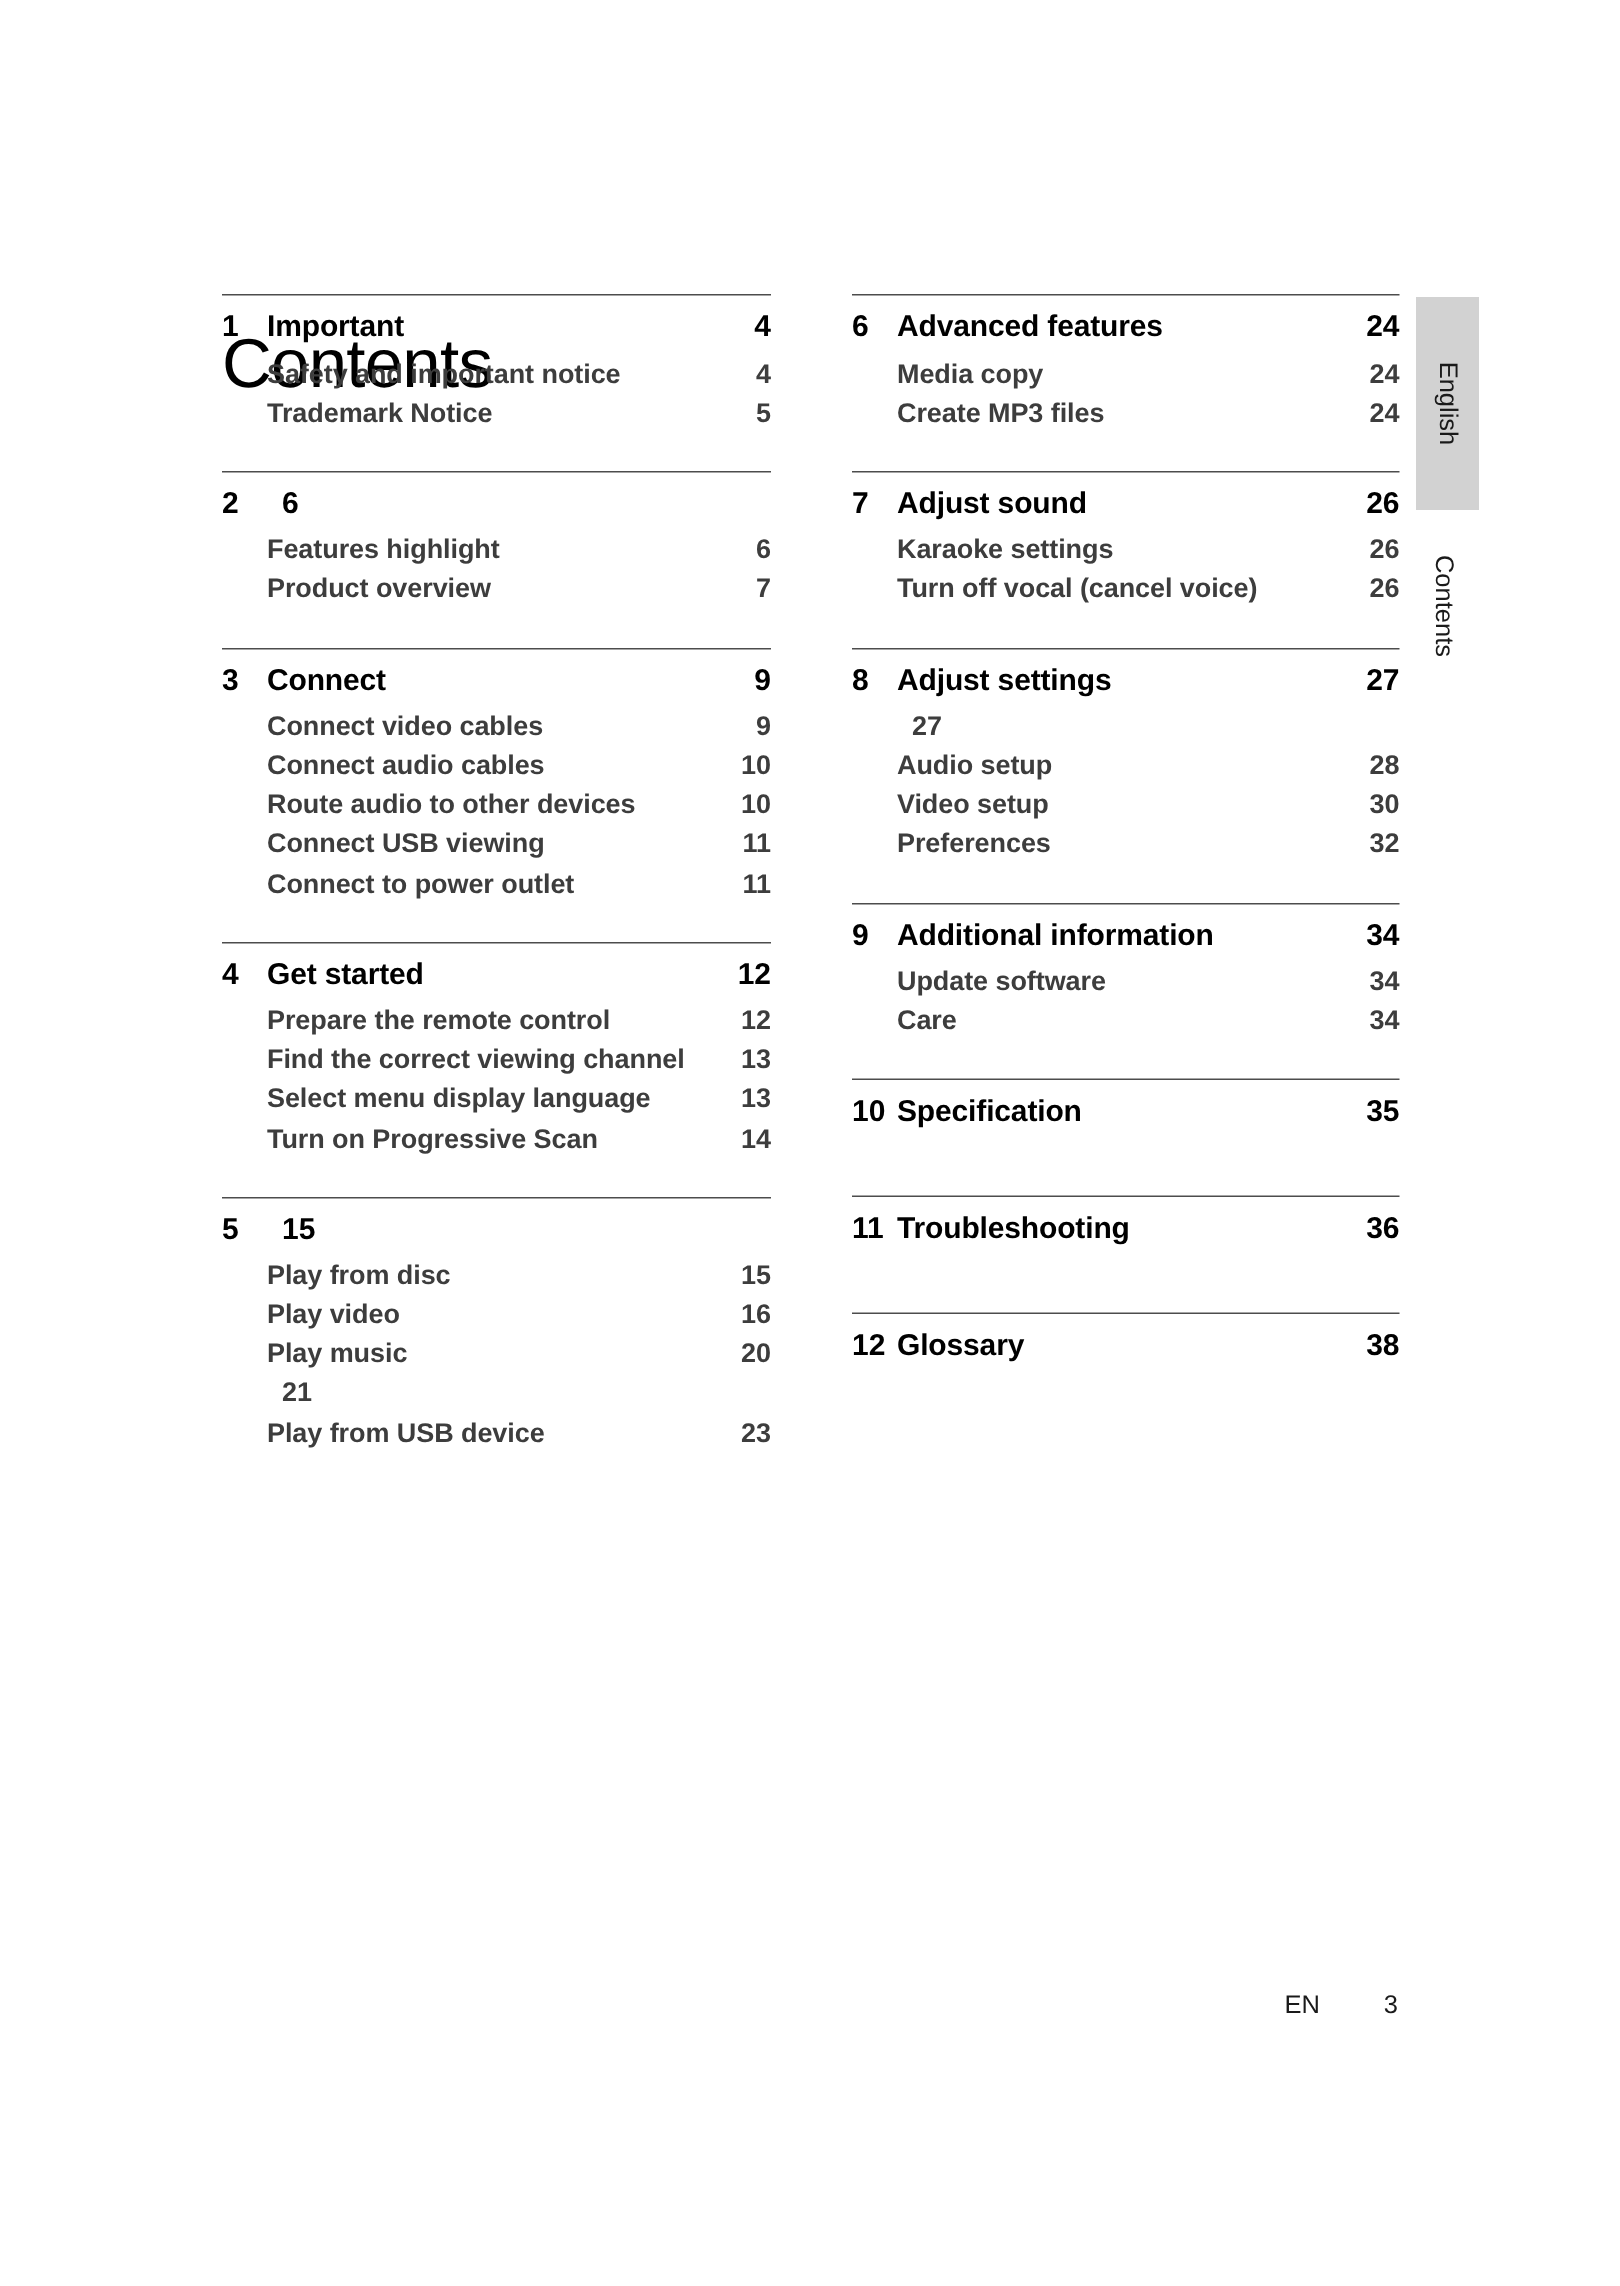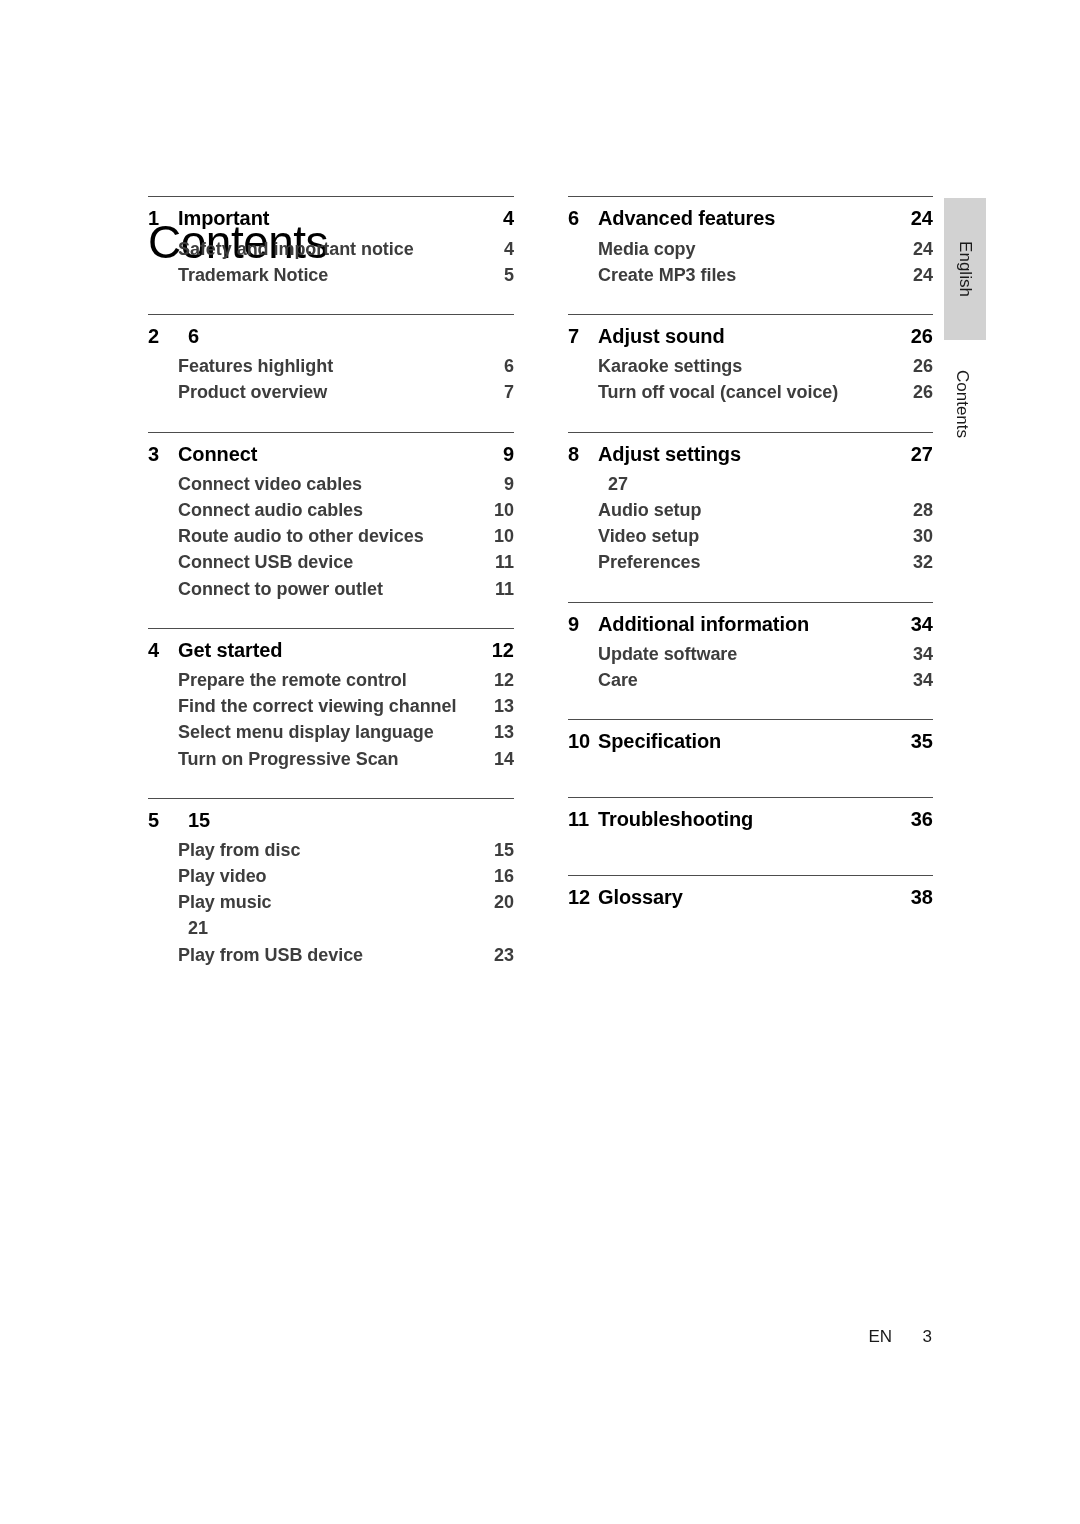--- a/index.html
+++ b/index.html
@@ -148,21 +148,21 @@
     position: absolute;
     left: 700px;
     top: 1327px;
     width: 232px;
     display: flex;
     justify-content: flex-end;
     align-items: baseline;
     font-size: 17px;
     color: #1a1a1a;
   }
-  .footer .en { margin-right: 26px; text-align: center; }
+  .footer .en { margin-right: 38px; text-align: center; }
   .footer .pg { min-width: 14px; text-align: right; }
 </style>
 </head>
 <body>
 
 <div class="page">
 
   <h1 class="page-title">Contents</h1>
 
   <div class="col col-left">
@@ -223,21 +223,21 @@
             <span class="label">Connect audio cables</span>
             <span class="pg">10</span>
           </div>
           <div class="toc-sub">
             <span class="num"></span>
             <span class="label">Route audio to other devices</span>
             <span class="pg">10</span>
           </div>
           <div class="toc-sub">
             <span class="num"></span>
-            <span class="label">Connect USB device</span>
+            <span class="label">Connect USB viewing</span>
             <span class="pg">11</span>
           </div>
           <div class="toc-sub">
             <span class="num"></span>
             <span class="label">Connect to power outlet</span>
             <span class="pg">11</span>
           </div>
         </div>
       </div>
       <div class="toc-block">

